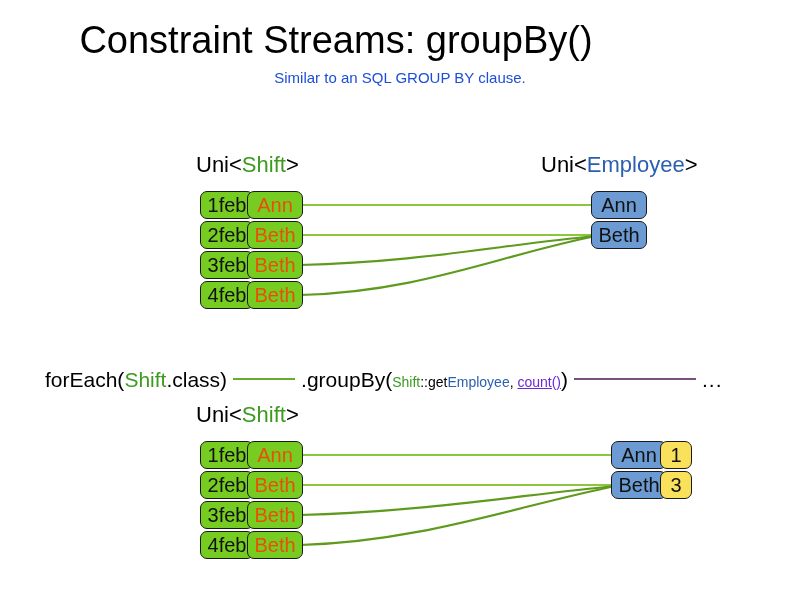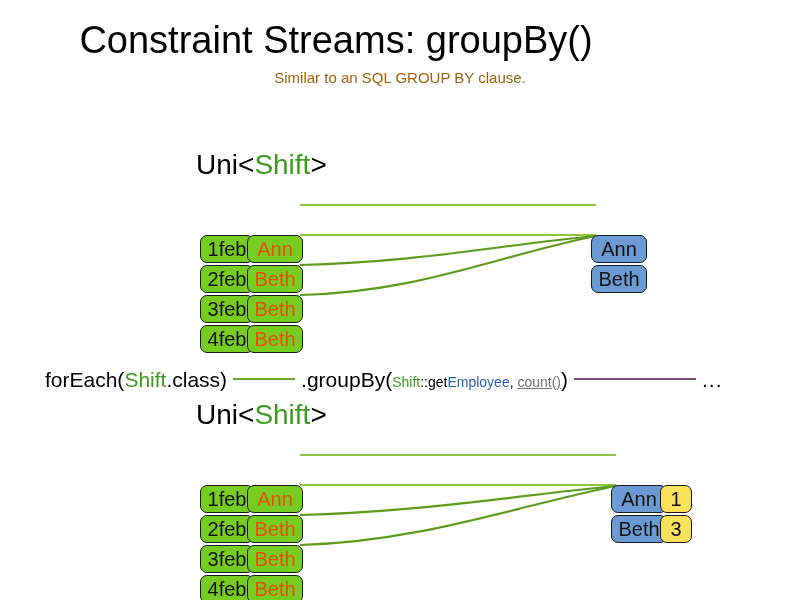--- a/index.html
+++ b/index.html
@@ -34,67 +34,66 @@
     white-space: nowrap;
   }
   .subtitle {
     position: absolute;
     left: 0;
     top: 68px;
     width: 800px;
     text-align: center;
     font-size: 15px;
     line-height: 20px;
-    color: #a16207;
+    color: #1d4ed8;
     white-space: nowrap;
   }
   
   .codeline {
     position: absolute;
     left: 45px;
     font-size: 21px;
     line-height: 26px;
     white-space: nowrap;
     color: #000000;
   }
   .codeline .small {
     font-size: 14px;
   }
   .g-shift  { color: #3C9B1E; }
   .g-emp    { color: #2B5FB0; }
   .g-int    { color: #D29A00; }
-  .g-count  { color: #737373; text-decoration: underline; }
+  .g-count  { color: #6d28d9; text-decoration: underline; }
   .conn {
     display: inline-block;
     vertical-align: middle;
     height: 0;
     border-top: 2px solid #6AAA28;
     margin: 0 6px 5px 6px;
   }
   .conn.green { border-top-color: #6AAA28; }
   .conn.blue  { border-top-color: #4A6FB0; }
   .conn.purple{ border-top-color: #7B4F7B; }
   .ellipsis { letter-spacing: 1px; }
 
   
   .typecap {
     position: absolute;
-    font-size: 28px;
+    font-size: 22px;
     line-height: 24px;
     white-space: nowrap;
     color: #000000;
   }
 
   
   .boxrow {
     position: absolute;
     display: flex;
     height: 28px;
     z-index: 3;
-    margin-top: 44px;
   }
   .cell {
     box-sizing: border-box;
     height: 28px;
     display: flex;
     align-items: center;
     justify-content: center;
     border: 1.6px solid #1a1a1a;
     border-radius: 7px;
     font-size: 20px;
@@ -139,20 +138,23 @@
 <div id="slide">
 
   <div class="title">Constraint Streams: groupBy()</div>
   <div class="subtitle">Similar to an SQL GROUP BY clause.</div>
 
 
   <div class="typecap" style="left:196px; top:153px;">
     <span>Uni&lt;</span><span class="g-shift">Shift</span><span>&gt;</span>
   </div>
 
+  <div class="typecap" style="left:541px; top:153px;">
+    <span>Uni&lt;</span><span class="g-emp">Employee</span><span>&gt;</span>
+  </div>
 
   <svg class="links">
     <path d="M 300 205 L 596 205" stroke="#8CC63F" stroke-width="2.2" fill="none"></path>
     <path d="M 300 235 L 596 235" stroke="#8CC63F" stroke-width="2.2" fill="none"></path>
     <path d="M 300 265 C 420 262, 500 245, 596 236" stroke="#5E9A1C" stroke-width="2.2" fill="none"></path>
     <path d="M 300 295 C 420 292, 500 255, 596 236" stroke="#5E9A1C" stroke-width="2.2" fill="none"></path>
   </svg>
 
   <div class="boxrow" style="left:200px; top:191px;">
     <div class="cell green date">1feb</div>

